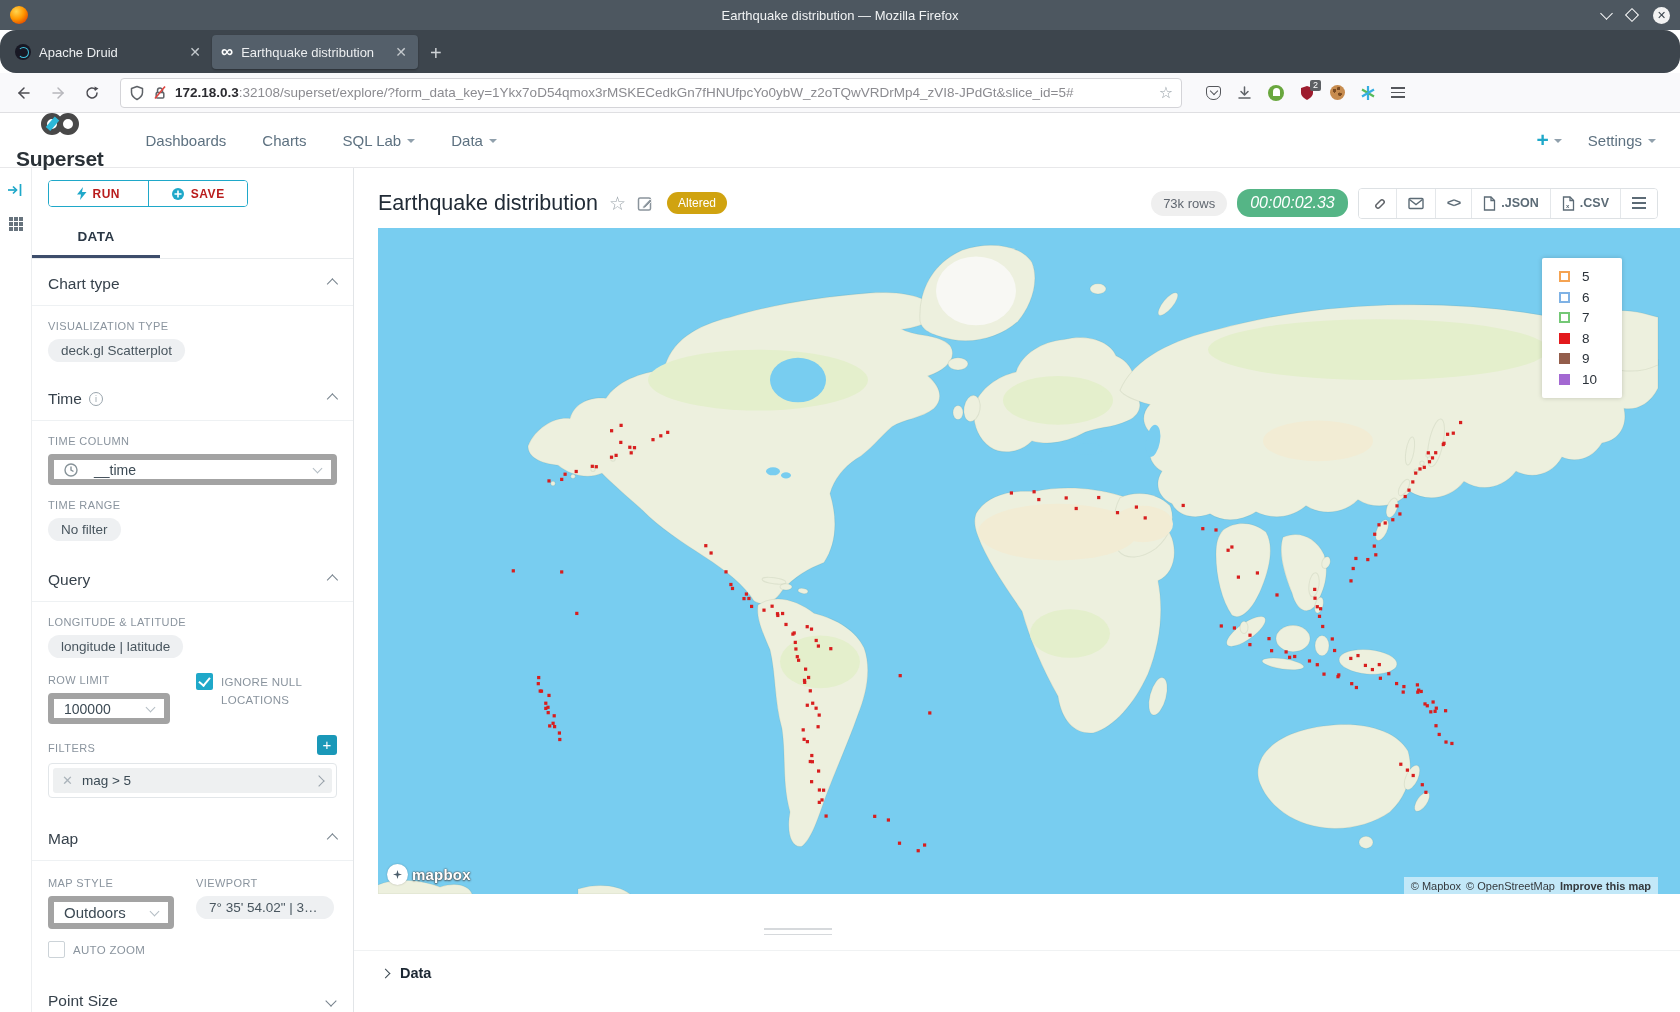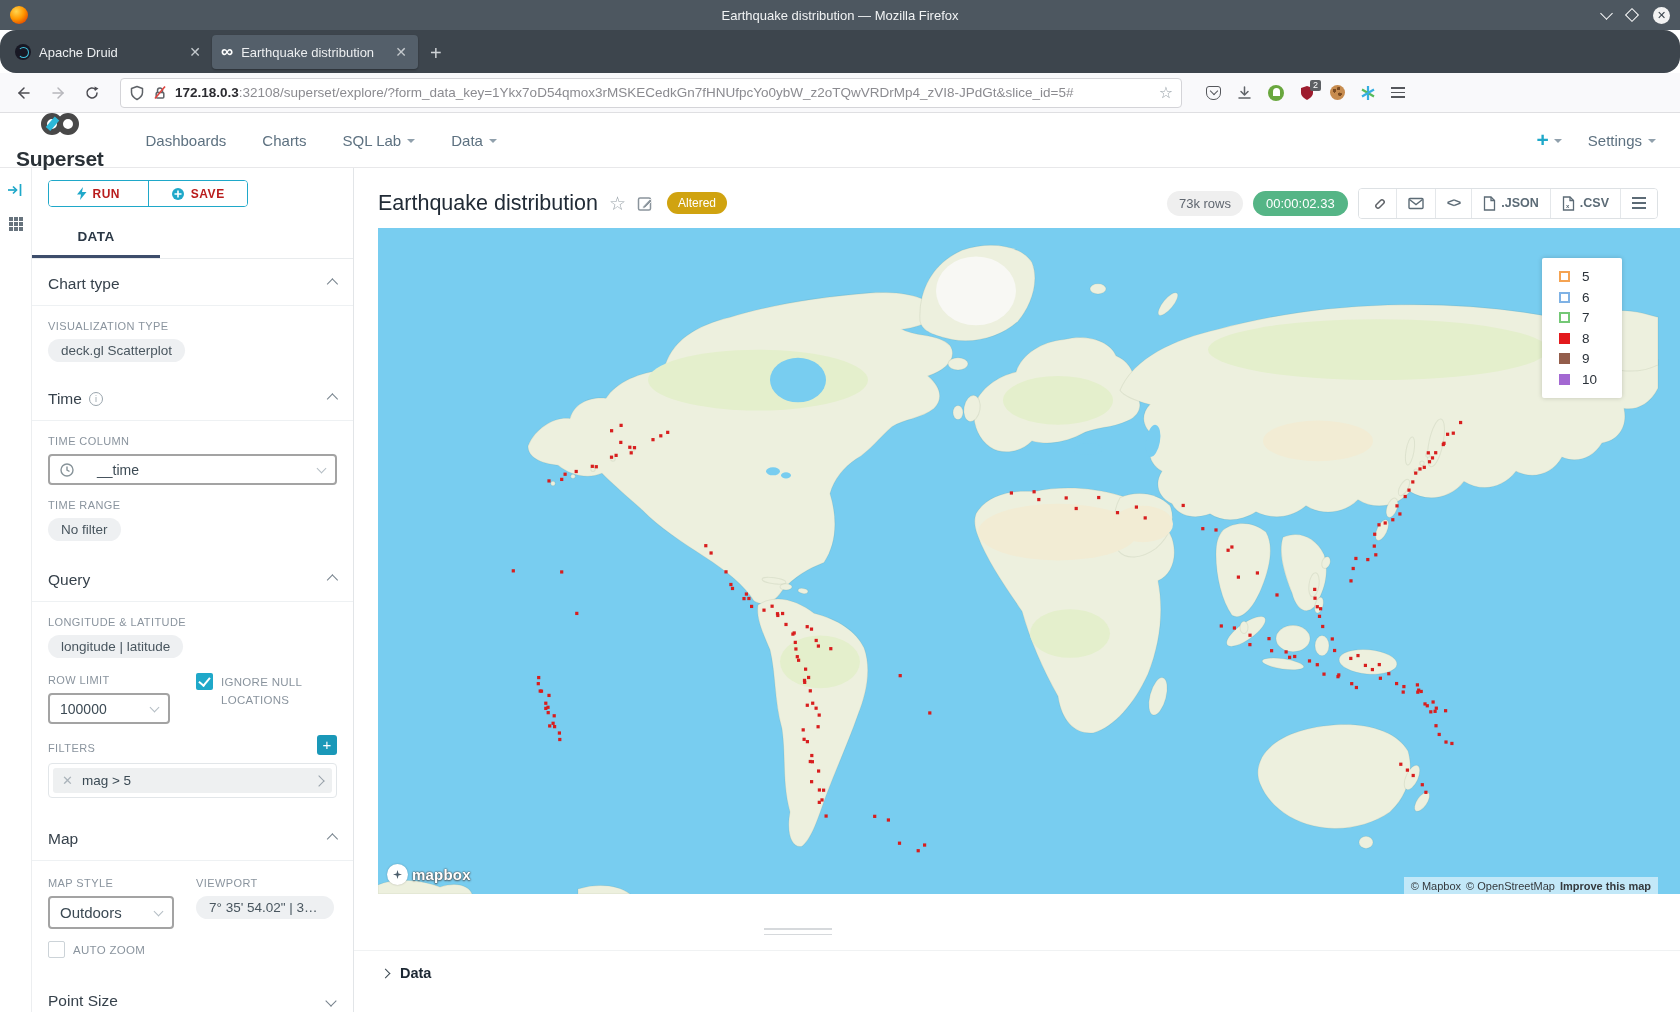--- a/index.html
+++ b/index.html
@@ -72,21 +72,21 @@
   .sec-head { display:flex; align-items:center; justify-content:space-between; margin:0 -16px; padding:16px 18px 12px 16px; border-bottom:1px solid #eef1f3; }
   .sec-title { font-size:15.5px; color:#37424c; display:flex; align-items:center; gap:7px; }
   .chev { display:inline-block; width:8px; height:8px; border-left:1.6px solid #76828c; border-bottom:1.6px solid #76828c; }
   .chev.up { transform:rotate(135deg) translate(-1px,-1px); }
   .chev.down { transform:rotate(-45deg); }
   .chev.right { transform:rotate(-135deg); }
   .info-i { width:14px; height:14px; border-radius:50%; border:1.3px solid #9aa5ad; color:#9aa5ad; font-size:9px; display:inline-flex; align-items:center; justify-content:center; font-style:normal; }
 
   .ctl-label { font-size:11px; font-weight:500; color:#8a949e; letter-spacing:0.4px; margin:14px 0 7px 0; }
   .pill { display:inline-block; background:#eef0f2; border-radius:14px; padding:4px 13px; font-size:13.5px; color:#49565f; }
-  .select { height:31px; border:2px solid #a3a3a3; border-radius:4px; background:#fff; display:flex; align-items:center; padding:8px 10px; gap:23px; font-size:14px; color:#3c4a54; }
+  .select { height:31px; border:6px solid #a3a3a3; border-radius:4px; background:#fff; display:flex; align-items:center; padding:8px 10px; gap:16px; font-size:14px; color:#3c4a54; }
   .scaret { width:7px; height:7px; border-left:1.4px solid #b4bdc4; border-bottom:1.4px solid #b4bdc4; transform:rotate(-45deg); margin-left:auto; margin-top:-3px; }
   .tworow { display:flex; margin-top:2px; }
   .col-l { width:148px; }
   .col-r { flex:1; }
   .checkrow { display:flex; gap:8px; align-items:flex-start; font-size:11.5px; font-weight:400; color:#8a949e; letter-spacing:0.3px; }
   .cbox { width:17px; height:17px; border-radius:2px; flex:none; }
   .cbox.checked { background:#1fa8c9; position:relative; }
   .cbox.checked::after { content:""; position:absolute; left:4.5px; top:2px; width:5px; height:9px; border-right:2px solid #fff; border-bottom:2px solid #fff; transform:rotate(40deg); }
   .cbox.empty { background:#fff; border:1.5px solid #ccd3d8; }
   .filters-head { display:flex; align-items:center; justify-content:space-between; }
@@ -97,21 +97,21 @@
   .fc-arrow { margin-left:auto; }
 
   
   .chartarea { flex:1; display:flex; flex-direction:column; }
   .chead { height:60px; display:flex; align-items:center; padding:10px 22px 0 24px; gap:11px; }
   .ctitle { font-size:21.5px; color:#212b36; }
   .star { color:#9aa3aa; font-size:19px; }
   .badge-altered { background:#d0a310; color:#fff; font-size:12px; border-radius:11px; padding:4px 11px; margin-left:2px; }
   .chead-right { margin-left:auto; display:flex; align-items:center; gap:10px; }
   .pill-rows { background:#efefef; color:#606770; font-size:13px; border-radius:13px; padding:5px 12px; }
-  .pill-timer { background:#55b586; color:#fff; font-size:13px; border-radius:13px; padding:5px 13px; }
+  .pill-timer { background:#55b586; color:#fff; font-size:16px; border-radius:13px; padding:5px 13px;font-style:italic; }
   .btngroup { display:flex; border:1px solid #dde1e4; border-radius:4px; height:31px; overflow:hidden; }
   .bg-btn { display:flex; align-items:center; justify-content:center; padding:0 11px; gap:5px; border-right:1px solid #e4e7ea; color:#5c6b76; font-size:12.5px; font-weight:600; background:#fff; }
   .bg-btn:last-child { border-right:none; }
   .code-glyph { font-family:"Liberation Mono","DejaVu Sans Mono",monospace; font-size:13px; letter-spacing:-1px; }
 
   .mapwrap { margin-left:24px; width:1302px; height:666px; position:relative; background:#78cdf0; overflow:hidden; }
   .mapwrap svg.world { position:absolute; inset:0; }
   .legend { position:absolute; top:30px; right:58px; width:80px; background:#fff; border-radius:2px; box-shadow:0 0 5px rgba(0,0,0,.18); padding:11px 0 11px 17px; display:flex; flex-direction:column; gap:5.5px; }
   .lg-row { display:flex; align-items:center; gap:12px; }
   .lg-sq { width:11px; height:11px; flex:none; }

